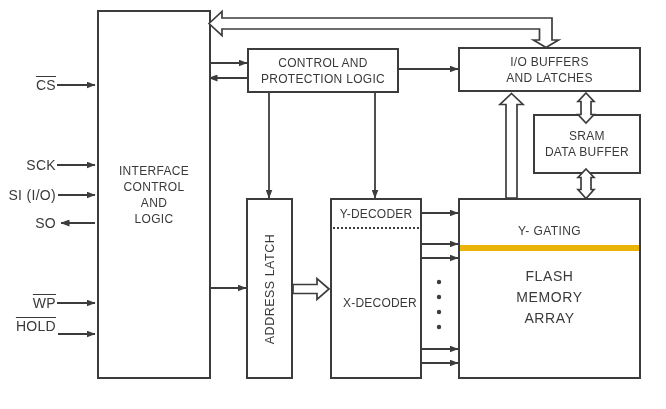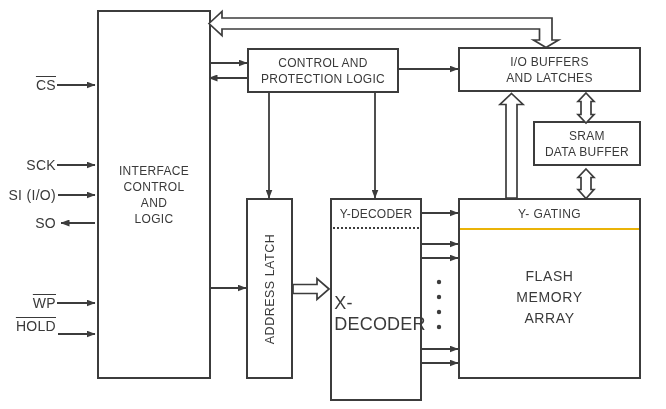--- a/index.html
+++ b/index.html
@@ -11,32 +11,32 @@
     position:absolute;box-sizing:border-box;border:2px solid #3c3c3c;background:#fff;
   }
   .lbl{
     position:absolute;inset:0;display:flex;align-items:center;justify-content:center;
     text-align:center;white-space:pre-line;font-size:12px;line-height:16px;letter-spacing:.3px;
   }
   
   .b-interface{left:97px;top:10px;width:114px;height:369px;}
   .b-cpl{left:247px;top:48px;width:152px;height:45px;}
   .b-iob{left:458px;top:47px;width:183px;height:45px;}
-  .b-sram{left:533px;top:121px;width:108px;height:45px;}
+  .b-sram{left:533px;top:114px;width:108px;height:60px;}
   .b-addr{left:246px;top:198px;width:47px;height:181px;}
-  .b-dec{left:330px;top:198px;width:92px;height:203px;}
+  .b-dec{left:330px;top:198px;width:92px;height:181px;text-align:center;}
   .b-flash{left:458px;top:198px;width:183px;height:181px;}
   .rot-lbl{
     position:absolute;left:50%;top:50%;transform:translate(-50%,-50%) rotate(-90deg);
     white-space:nowrap;font-size:12.5px;letter-spacing:.5px;
   }
   .dec-y{position:absolute;top:0;left:0;right:0;height:27px;display:flex;align-items:center;justify-content:center;font-size:12px;letter-spacing:.2px;}
   .dec-div{position:absolute;top:27px;left:1px;right:1px;border-top:2px dotted #3c3c3c;}
-  .dec-x{position:absolute;top:29px;bottom:0;left:0;right:0;display:flex;align-items:center;justify-content:center;font-size:18px;letter-spacing:.2px;margin-left:8px;}
-  .yg-head{position:absolute;top:0;left:0;right:0;height:28px;border-bottom:2px solid #eab308;display:flex;align-items:center;justify-content:center;font-size:12px;letter-spacing:.4px;}
+  .dec-x{position:absolute;top:29px;bottom:0;left:0;right:0;display:flex;align-items:center;justify-content:center;font-size:12px;letter-spacing:.2px;margin-left:8px;}
+  .yg-head{position:absolute;top:17px;left:0;right:0;height:28px;border-bottom:6px solid #eab308;display:flex;align-items:center;justify-content:center;font-size:12px;letter-spacing:.4px;}
   .flash-lbl{position:absolute;top:30px;bottom:12px;left:0;right:0;display:flex;align-items:center;justify-content:center;text-align:center;white-space:pre-line;font-size:14px;line-height:21px;letter-spacing:.6px;}
   
   .pin{
     position:absolute;left:4px;width:52px;height:18px;line-height:18px;
     text-align:right;font-size:14px;letter-spacing:.3px;
   }
   .ov{text-decoration:overline;}
   .p-cs{top:76px;} .p-sck{top:156px;} .p-si{top:186px;}
   .p-so{top:214px;} .p-wp{top:294px;} .p-hold{top:317px;}
   

